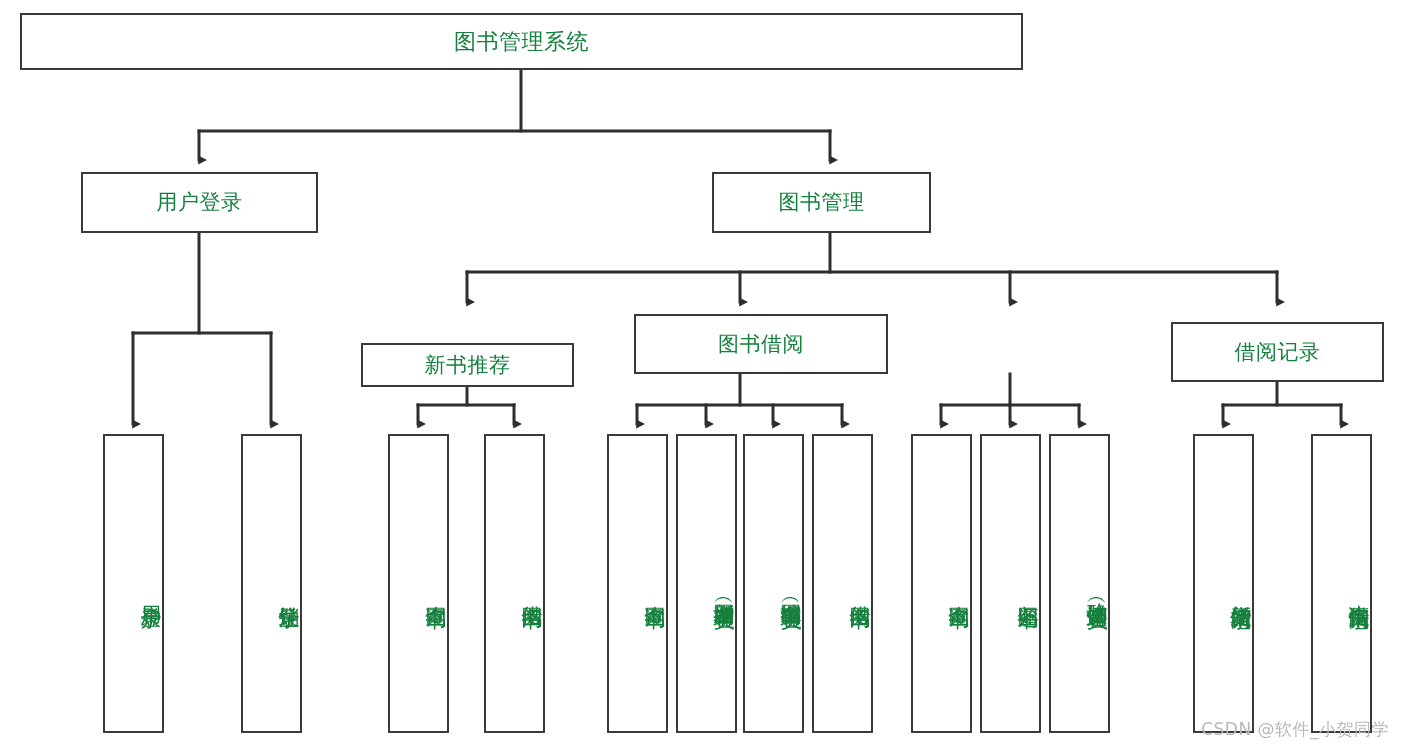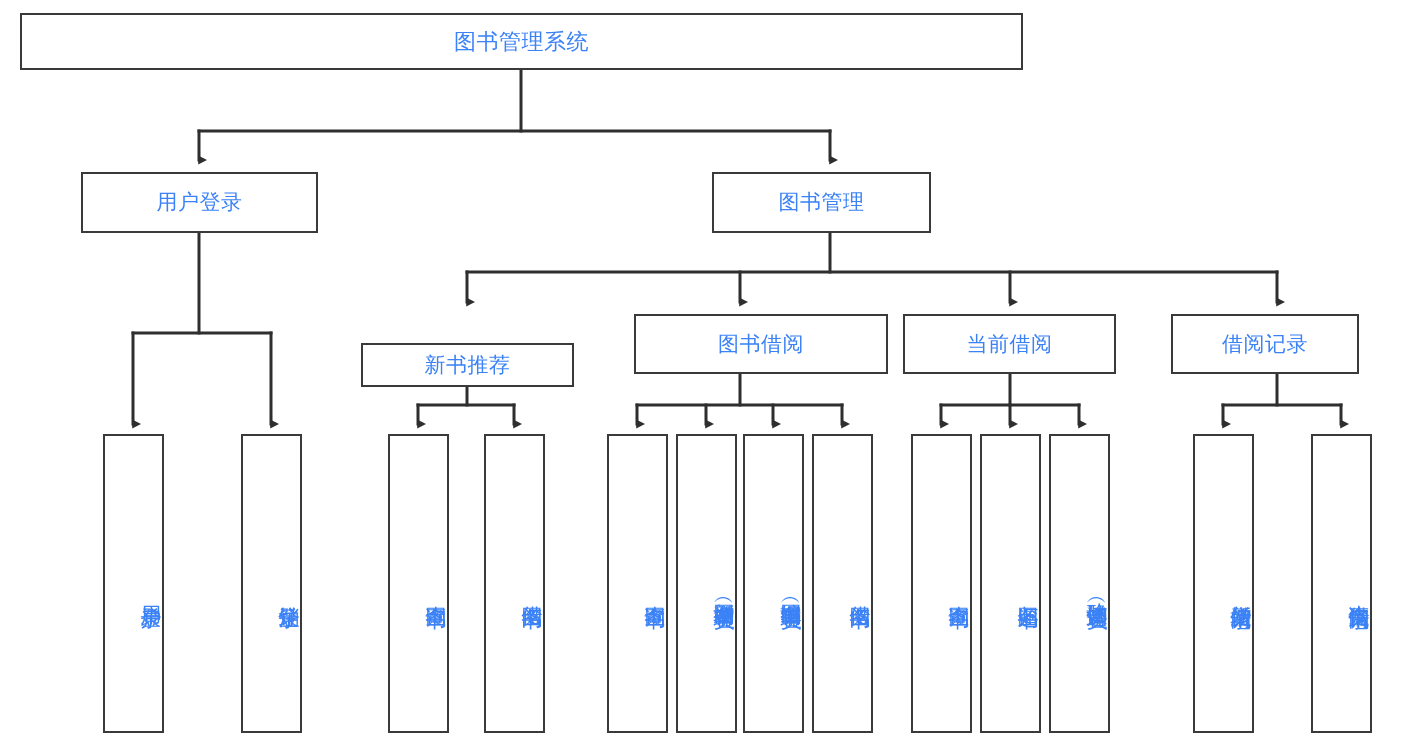--- a/index.html
+++ b/index.html
@@ -26,21 +26,21 @@
     pointer-events: none;
   }
   .node {
     position: absolute;
     box-sizing: border-box;
     border: 2.5px solid #3a3a3a;
     background: #ffffff;
     display: flex;
     align-items: center;
     justify-content: center;
-    color: #3b82f6;
+    color: #15803d;
     line-height: 1.18;
   }
   .node.horiz {
     font-size: 21px;
     letter-spacing: 0.5px;
     white-space: nowrap;
   }
   .node.root {
     font-size: 22px;
   }
@@ -135,24 +135,21 @@
   <div class="node horiz" style="left:712px; top:172px; width:219px; height:61px;">
     <span>图书管理</span>
   </div>
 
   <div class="node horiz" style="left:361px; top:298px; width:213px; height:44px;margin-top:45px;">
     <span>新书推荐</span>
   </div>
   <div class="node horiz" style="left:634px; top:314px; width:254px; height:60px;">
     <span>图书借阅</span>
   </div>
-  <div class="node horiz" style="left:903px; top:314px; width:213px; height:60px;">
-    <span>当前借阅</span>
-  </div>
-  <div class="node horiz" style="left:1171px; top:314px; width:188px; height:60px;">
+  <div class="node horiz" style="left:1171px; top:322px; width:213px; height:60px;">
     <span>借阅记录</span>
   </div>
 
   <div class="node vert" style="left:103px; top:434px; width:61px; height:299px;">
     <span class="vtext">用户登录</span>
   </div>
   <div class="node vert" style="left:241px; top:434px; width:61px; height:299px;">
     <span class="vtext">注销登录</span>
   </div>
 
@@ -186,14 +183,15 @@
     <span class="vtext">确认归还（管理员）</span>
   </div>
 
   <div class="node vert" style="left:1193px; top:434px; width:61px; height:299px;">
     <span class="vtext">新增借阅记录</span>
   </div>
   <div class="node vert" style="left:1311px; top:434px; width:61px; height:299px;">
     <span class="vtext">查询借阅记录</span>
   </div>
 
+  <div class="watermark">CSDN @软件_小贺同学</div>
 
 </div>
 
 </body></html>

